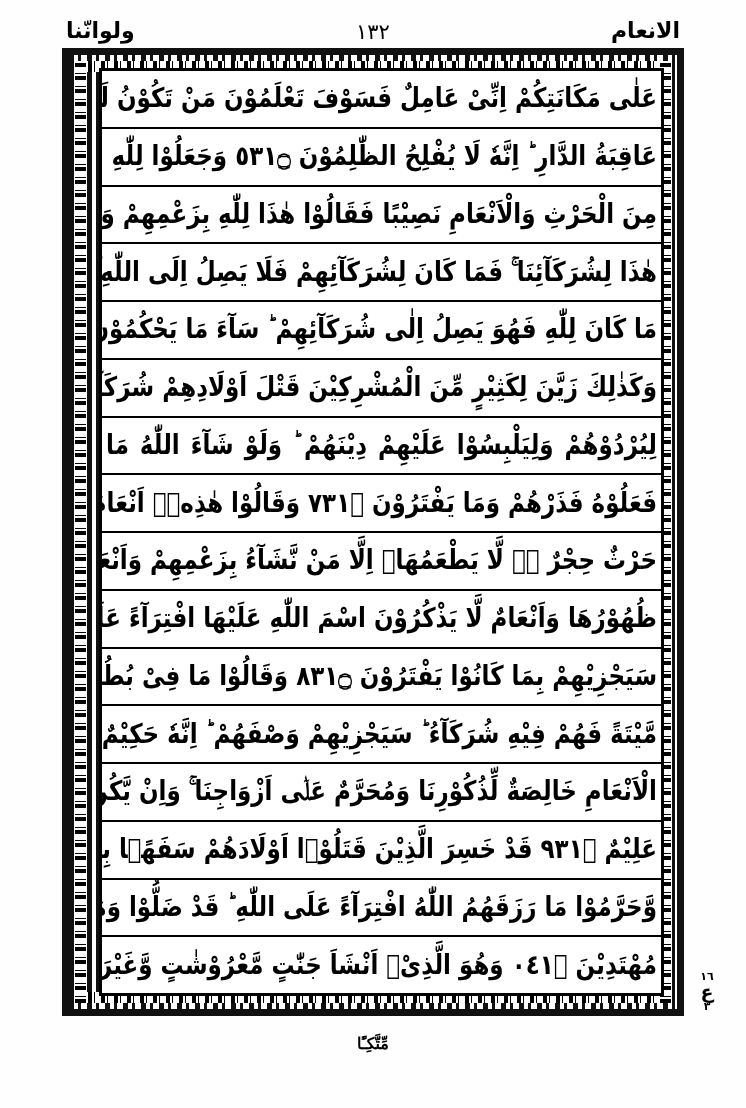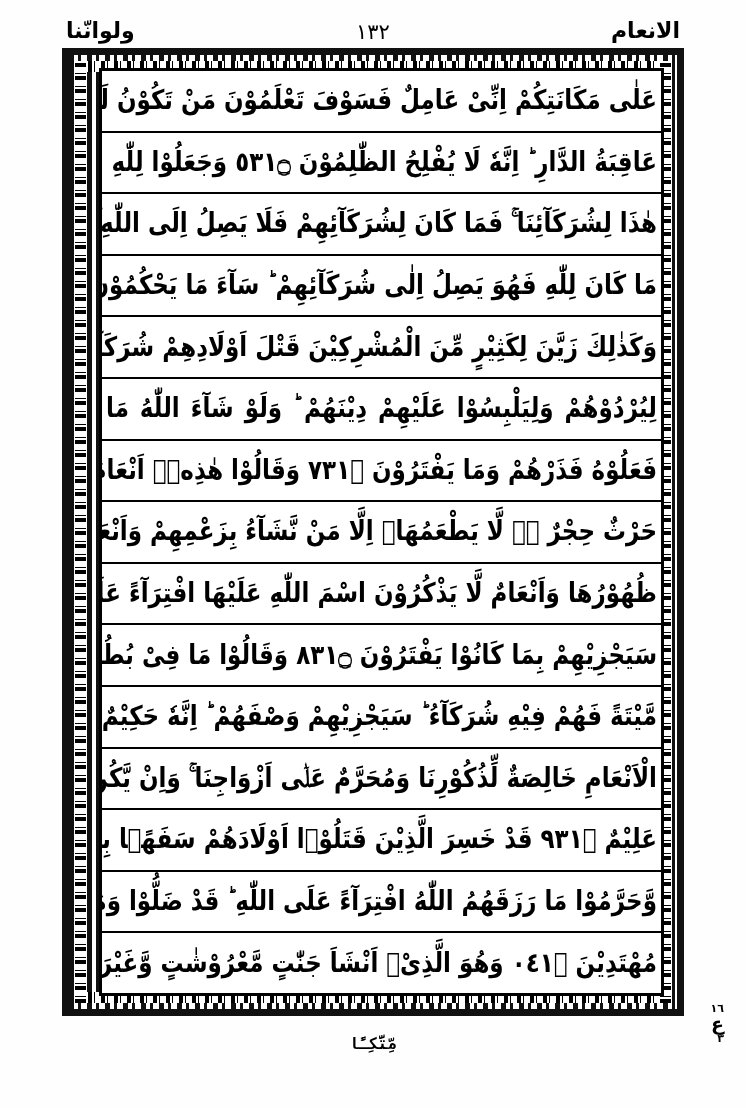--- a/index.html
+++ b/index.html
@@ -144,43 +144,43 @@
     font-weight: 700;
     letter-spacing: 0px;
     transform: scaleY(1.18);
     color: #000;
   }
 
   
   .ruku-marker {
     position: absolute;
     right: 22px;
-    bottom: 64px;
+    bottom: 96px;
     width: 34px;
-    text-align: right;
+    text-align: center;
     direction: rtl;
     line-height: 1.0;
   }
   .ruku-top, .ruku-bottom {
     font-size: 11px;
     font-weight: 700;
   }
   .ruku-ain {
     font-size: 19px;
     font-weight: 700;
   }
 
   
   .catchword {
     position: absolute;
     top: 1034px;
     left: 0; right: 0;
     text-align: center;
     direction: rtl;
-    font-family: Liberation Mono, monospace;
+    font-family: Liberation Serif, serif;
     font-size: 16px;
     font-weight: 700;
     color: #000;
   }
 </style>
 </head>
 <body>
 
 <div class="page">
 
@@ -200,20 +200,23 @@
 
     <div class="frame-inner" id="lines-container">
 
     <div class="text-line">
           <div class="ayah-text">عَلٰى مَكَانَتِكُمْ اِنِّىْ عَامِلٌ فَسَوْفَ تَعْلَمُوْنَ مَنْ تَكُوْنُ لَهٗ</div>
         </div>
         <div class="text-line">
           <div class="ayah-text">عَاقِبَةُ الدَّارِ ؕ اِنَّهٗ لَا يُفْلِحُ الظّٰلِمُوْنَ ۝١٣٥ وَجَعَلُوْا لِلّٰهِ مِمَّا ذَرَاَ</div>
         </div>
         <div class="text-line">
+          <div class="ayah-text">مِنَ الْحَرْثِ وَالْاَنْعَامِ نَصِيْبًا فَقَالُوْا هٰذَا لِلّٰهِ بِزَعْمِهِمْ وَ</div>
+        </div>
+        <div class="text-line">
           <div class="ayah-text">هٰذَا لِشُرَكَآئِنَا ۚ فَمَا كَانَ لِشُرَكَآئِهِمْ فَلَا يَصِلُ اِلَى اللّٰهِ ۚ وَ</div>
         </div>
         <div class="text-line">
           <div class="ayah-text">مَا كَانَ لِلّٰهِ فَهُوَ يَصِلُ اِلٰى شُرَكَآئِهِمْ ؕ سَآءَ مَا يَحْكُمُوْنَ ۝١٣٦</div>
         </div>
         <div class="text-line">
           <div class="ayah-text">وَكَذٰلِكَ زَيَّنَ لِكَثِيْرٍ مِّنَ الْمُشْرِكِيْنَ قَتْلَ اَوْلَادِهِمْ شُرَكَآؤُهُمْ</div>
         </div>
         <div class="text-line">
           <div class="ayah-text">لِيُرْدُوْهُمْ وَلِيَلْبِسُوْا عَلَيْهِمْ دِيْنَهُمْ ؕ وَلَوْ شَآءَ اللّٰهُ مَا</div>

